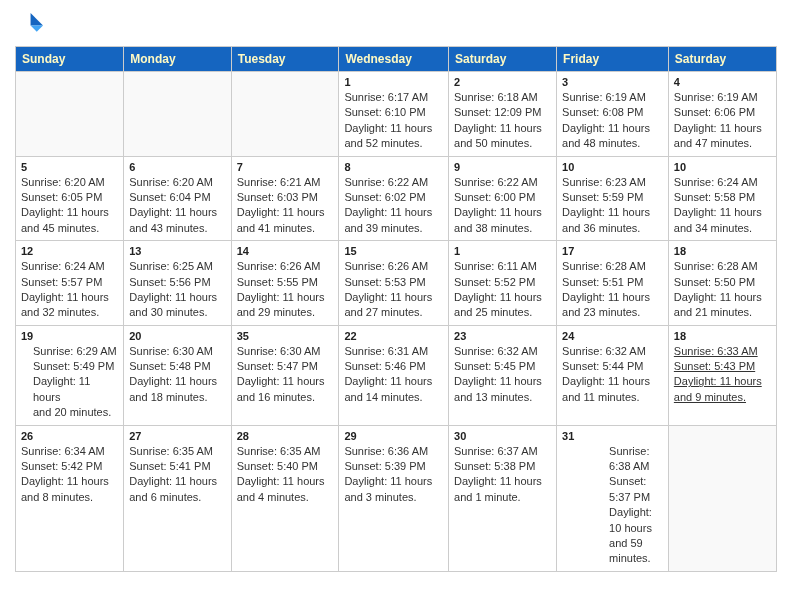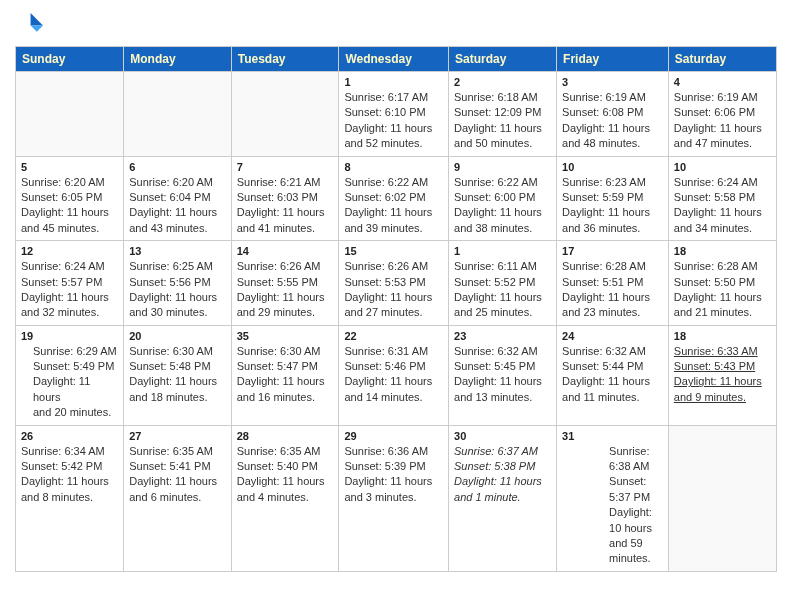--- a/index.html
+++ b/index.html
@@ -343,21 +343,21 @@
           </td>
           <td>
             <span class="day-num">29</span>
             <div class="day-info" style="white-space: pre-line;">Sunrise: 6:36 AM
 Sunset: 5:39 PM
 Daylight: 11 hours
 and 3 minutes.</div>
           </td>
           <td>
             <span class="day-num">30</span>
-            <div class="day-info" style="white-space: pre-line; font-style: italic;">Sunrise: 6:37 AM
+            <div class="day-info" style="white-space: pre-line;">Sunrise: 6:37 AM
 Sunset: 5:38 PM
 Daylight: 11 hours
 and 1 minute.</div>
           </td>
           <td>
             <span class="day-num">31</span>
             <div class="day-info" style="white-space: pre-line; margin-left: 47px;">Sunrise: 6:38 AM
 Sunset: 5:37 PM
 Daylight: 10 hours
 and 59 minutes.</div>

